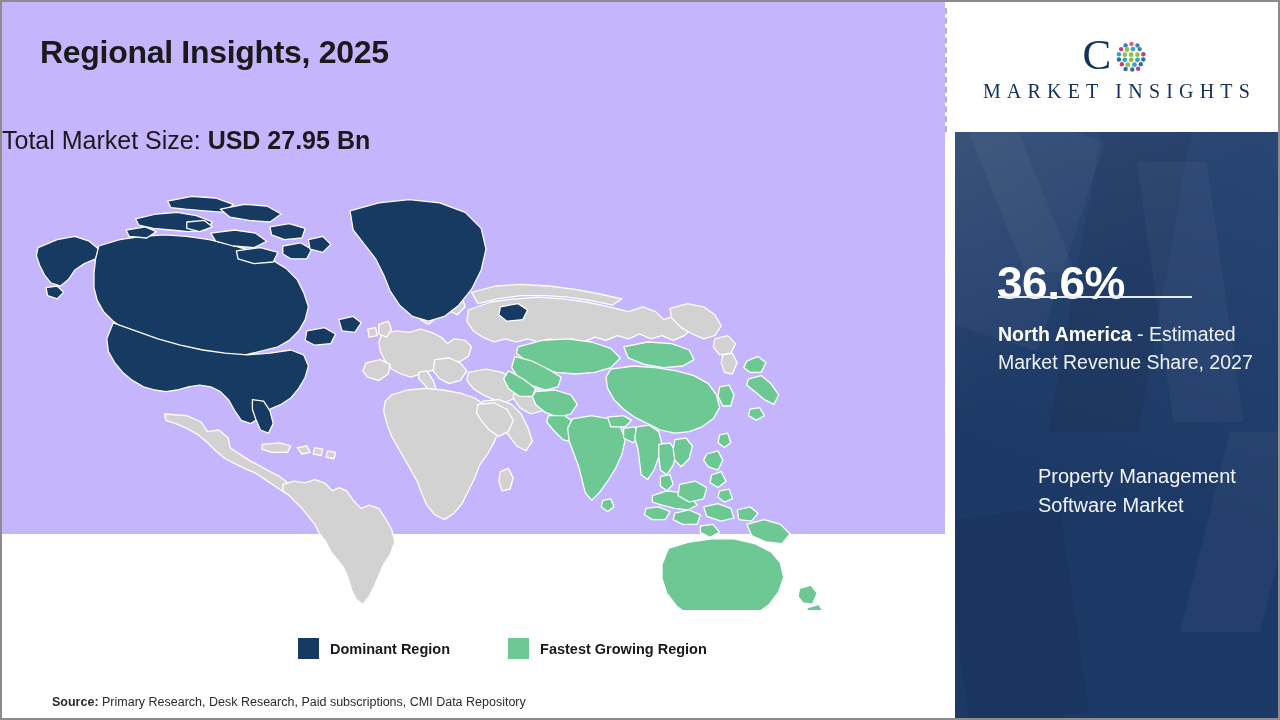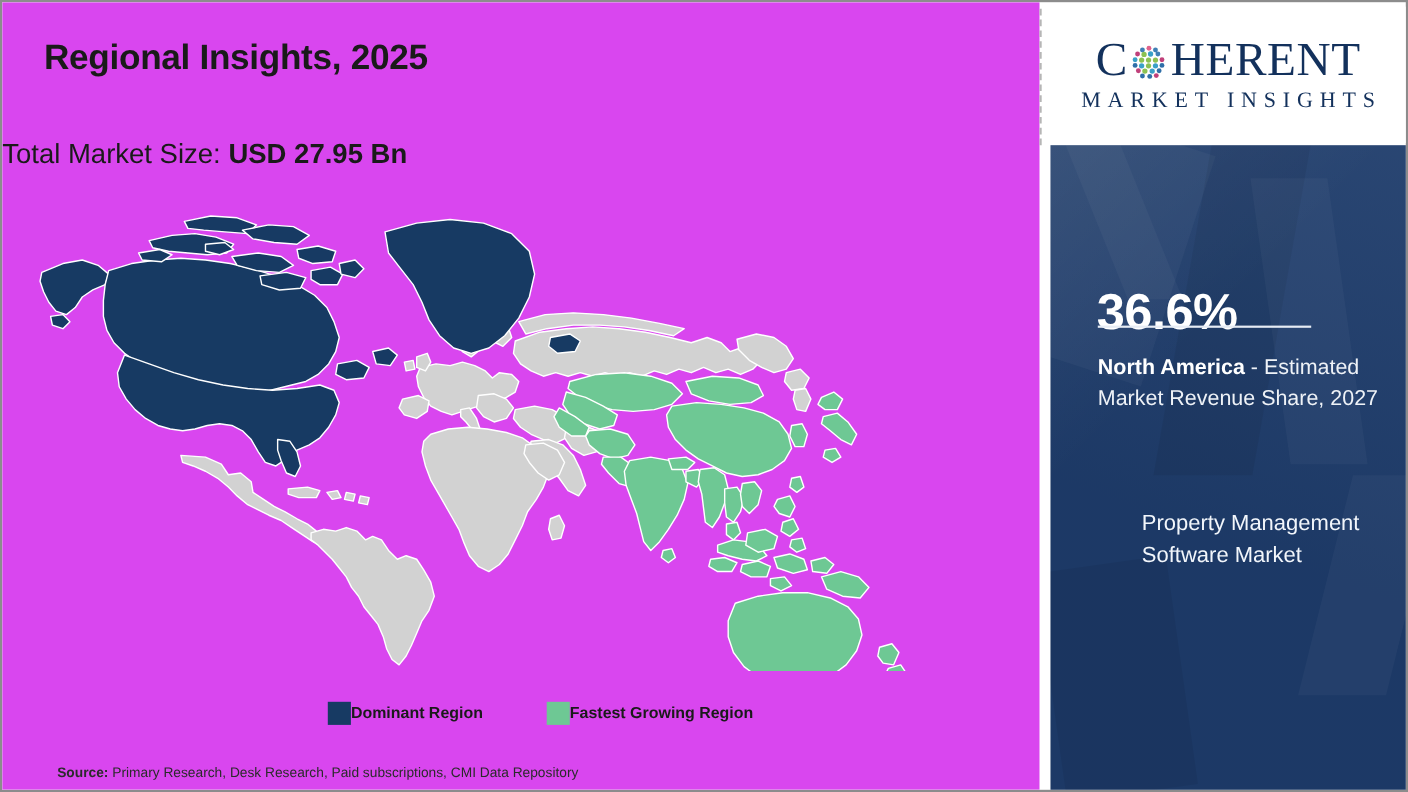--- a/index.html
+++ b/index.html
@@ -14,22 +14,22 @@
     width: 1280px; height: 720px;
     background: #ffffff;
     border: 2px solid #8c8c8c;
     overflow: hidden;
   }
 
   
   #left-panel {
     position: absolute;
     left: 0; top: 0;
-    width: 943px; height: 716px;
-    background: #d946ef;
+    width: 943px; height: 532px;
+    background: #c4b5fd;
     padding-left: 40px;
   }
   #page-title {
     position: absolute;
     left: 38px; top: 32px;
     font-size: 32px;
     font-weight: bold;
     color: #1a1a1a;
     letter-spacing: -0.3px;
   }
@@ -54,21 +54,21 @@
   #map-wrap svg { display: block; width: 100%; height: 100%; }
 
   
   #legend {
     position: absolute;
     left: 296px; top: 636px;
     display: flex;
     align-items: center;
     gap: 58px;
   }
-  .legend-item { display: flex; align-items: center; }
+  .legend-item { display: flex; align-items: center; gap: 11px; }
   .legend-swatch { width: 21px; height: 21px; display: block; }
   .legend-label { font-size: 14.5px; font-weight: bold; color: #1a1a1a; white-space: nowrap; }
 
   
   #source-line {
     position: absolute;
     left: 38px; top: 693px;
     font-size: 12.5px;
     color: #2b2b2b;
     white-space: nowrap;
@@ -365,21 +365,20 @@
           <circle cx="82" cy="58" r="6" fill="#2f6fa8"></circle>
           <circle cx="24" cy="71" r="6" fill="#c0407a"></circle>
           <circle cx="40" cy="72" r="6.5" fill="#8cc152"></circle>
           <circle cx="58" cy="72" r="6.5" fill="#3aa0c8"></circle>
           <circle cx="75" cy="71" r="6" fill="#2f6fa8"></circle>
           <circle cx="34" cy="84" r="6" fill="#2f6fa8"></circle>
           <circle cx="52" cy="85" r="6" fill="#2f6fa8"></circle>
           <circle cx="68" cy="83" r="6" fill="#c0407a"></circle>
         </g>
       </svg>
-      <span>HERENT</span>
     </div>
     <div id="logo-sub">MARKET INSIGHTS</div>
   </div>
 
   <div id="blue-panel">
 
     <div class="tex" style="left:-40px; top:-20px; width:160px; height:220px; transform:rotate(18deg);"></div>
     <div class="tex-dark" style="left:120px; top:0px; width:90px; height:300px; transform:skewX(-10deg);"></div>
     <div class="tex" style="left:200px; top:30px; width:70px; height:260px; transform:skewX(8deg);"></div>
     <div class="tex" style="left:250px; top:300px; width:80px; height:200px; transform:skewX(-14deg);"></div>

